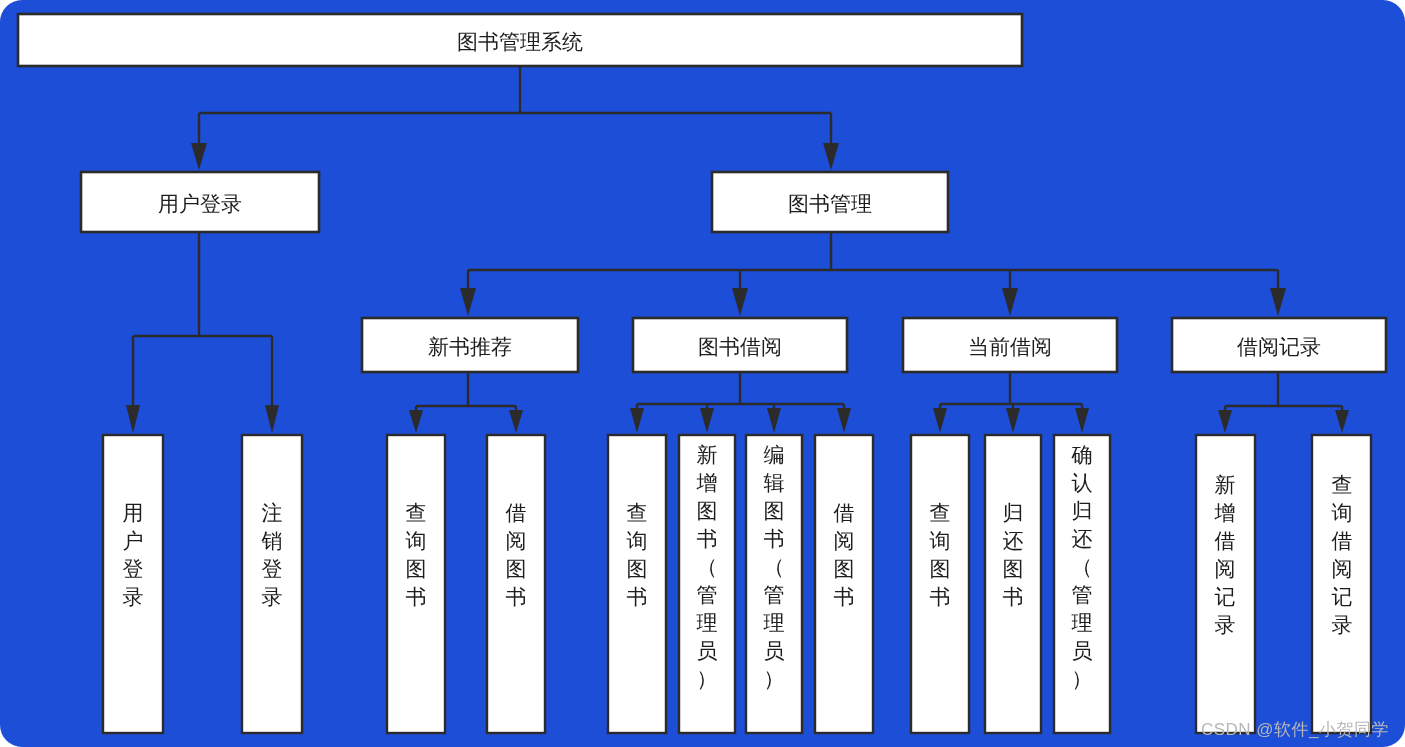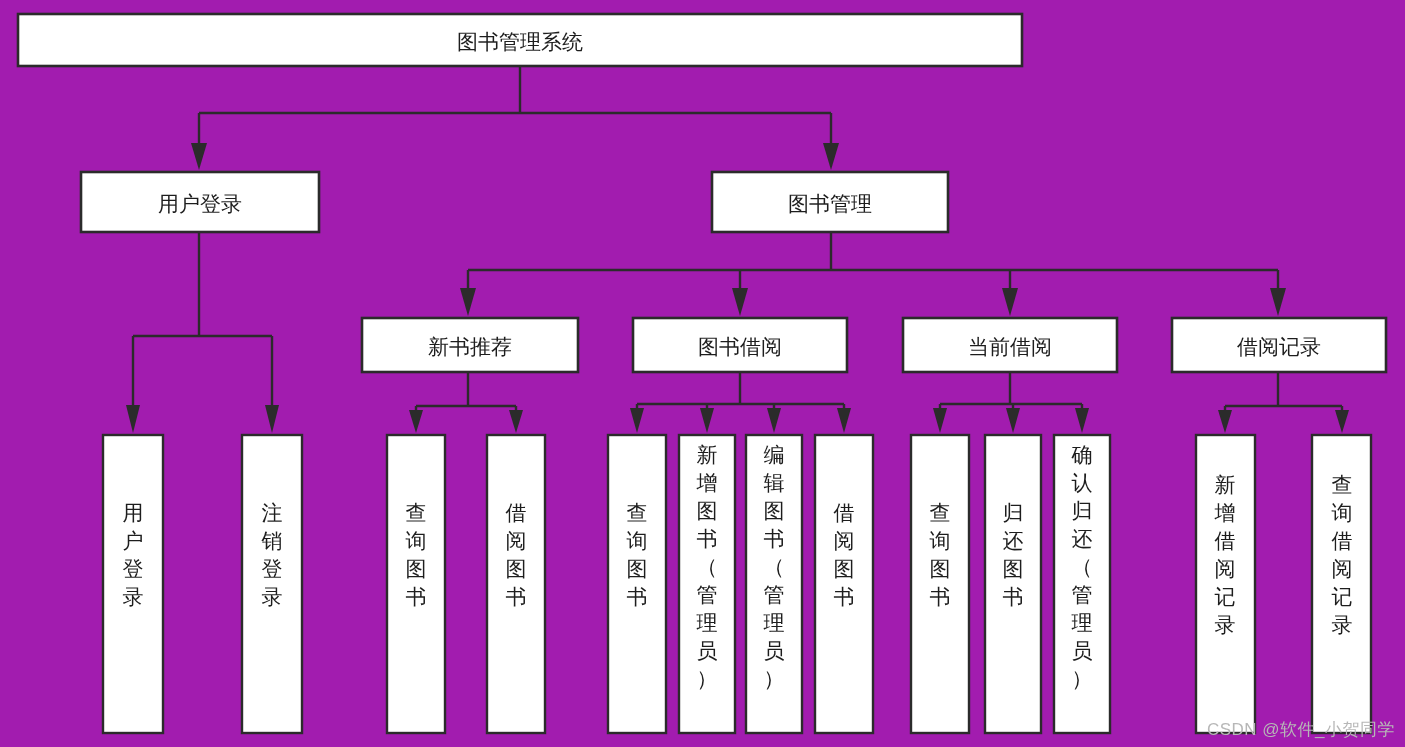--- a/index.html
+++ b/index.html
@@ -7,22 +7,23 @@
     padding: 0;
     background: #ffffff;
   }
   body {
     font-family: "Liberation Sans", "DejaVu Sans", sans-serif;
   }
   #diagram-root {
     position: relative;
     width: 1405px;
     height: 747px;
-    background: #a21caf;
+    background: #1d4ed8;
     overflow: hidden;
+    border-radius: 22px;
   }
   svg.flow {
     position: absolute;
     left: 0;
     top: 0;
     width: 1405px;
     height: 747px;
   }
   .node-rect {
     fill: #ffffff;
@@ -52,21 +53,21 @@
     dominant-baseline: central;
   }
   .node-label-v {
     font-family: "Liberation Sans", "DejaVu Sans", sans-serif;
     font-size: 21px;
     fill: #1d1d1d;
     text-anchor: middle;
   }
   .watermark-text {
     position: absolute;
-    right: 10px;
+    right: 16px;
     bottom: 6px;
     font-family: "Liberation Sans", "DejaVu Sans", sans-serif;
     font-size: 17px;
     color: #b7b7b7;
     letter-spacing: 0.5px;
     white-space: nowrap;
     user-select: none;
   }
 </style>
 </head>

